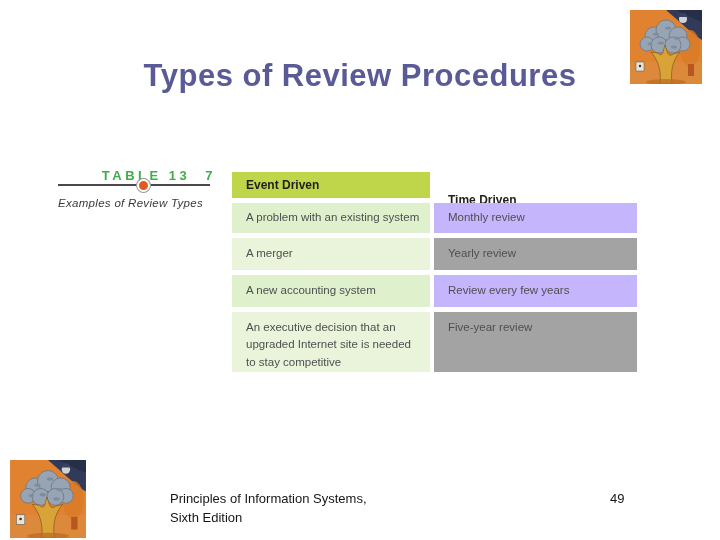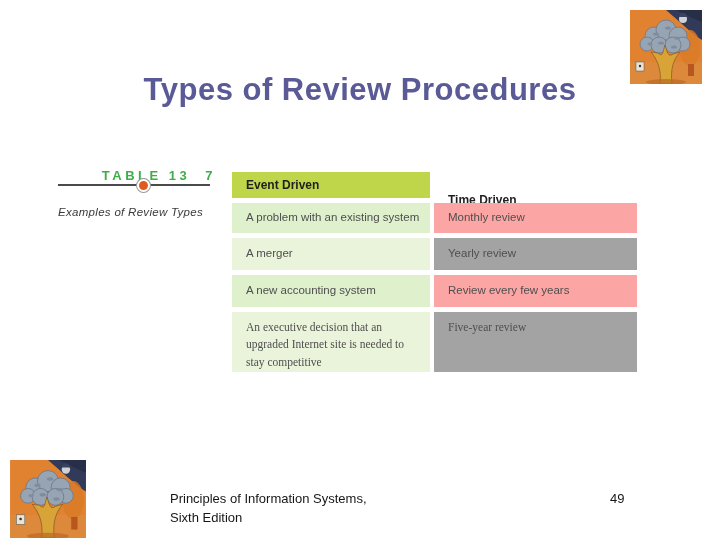--- a/index.html
+++ b/index.html
@@ -5,21 +5,21 @@
   html,body{margin:0;padding:0;background:#fff;}
   .slide{
     position:relative;
     width:720px;height:540px;
     background:#ffffff;
     overflow:hidden;
     font-family:"Liberation Sans", sans-serif;
   }
   
   .title{
-    position:absolute;top:72px;left:30px;right:30px;
+    position:absolute;top:58px;left:30px;right:30px;
     margin:0;text-align:center;
     font-size:31px;font-weight:bold;
     color:#5a5a96;letter-spacing:0.5px;
   }
   
   .painting{position:absolute;display:block;}
   .painting-tr{left:630px;top:10px;width:72px;height:74px;}
   .painting-bl{left:10px;top:460px;width:76px;height:78px;}
   
   .tbl-caption{position:absolute;left:58px;top:168px;width:158px;}
@@ -29,43 +29,43 @@
   }
   .cap-gap{display:inline-block;width:15px;}
   .cap-rule{width:152px;height:2px;background:#4a4a4a;margin-top:1px;}
   .cap-dot{
     position:absolute;left:79px;top:11px;
     width:9px;height:9px;border-radius:50%;
     background:#e05a1e;border:2px solid #ffffff;
     box-shadow:0 0 0 1px #9a9a9a;
   }
   .cap-sub{
-    margin-top:20px;font-style:italic;
+    margin-top:11px;font-style:italic;
     font-size:11.5px;color:#3a3a3a;letter-spacing:0.3px;
   }
   
   .review-table{
     position:absolute;left:232px;top:172px;width:322px;
     display:grid;
     grid-template-columns:198px 203px;
     grid-template-rows:26px 30px 32px 32px 60px;
     column-gap:4px;row-gap:5px;
   }
   .cell{
     display:flex;align-items:center;
     padding-left:14px;padding-right:8px;
     font-size:11.5px;color:#4f4f4f;line-height:1.5;
   }
   .cell.head{font-size:12px;font-weight:bold;color:#1f1f1f;}
-  .cell.top{align-items:flex-start;padding-top:7px;font-family:Liberation Serif, serif;}
+  .cell.top{align-items:flex-start;padding-top:7px;}
   .g-head{background:#bfd64a;}
   .b-head{background:#fef9c3;margin-top:28px;}
   .g-odd{background:#dff0cd;}
   .g-even{background:#eaf4db;}
-  .b-odd{background:#fca5a5;}
+  .b-odd{background:#c4b5fd;}
   .b-even{background:#a3a3a3;}
   
   .footer{
     position:absolute;left:170px;top:490px;width:380px;
     text-align:left;font-size:13px;color:#161616;line-height:1.45;
   }
   .page-num{
     position:absolute;left:610px;top:491px;
     font-size:13px;color:#161616;
   }

